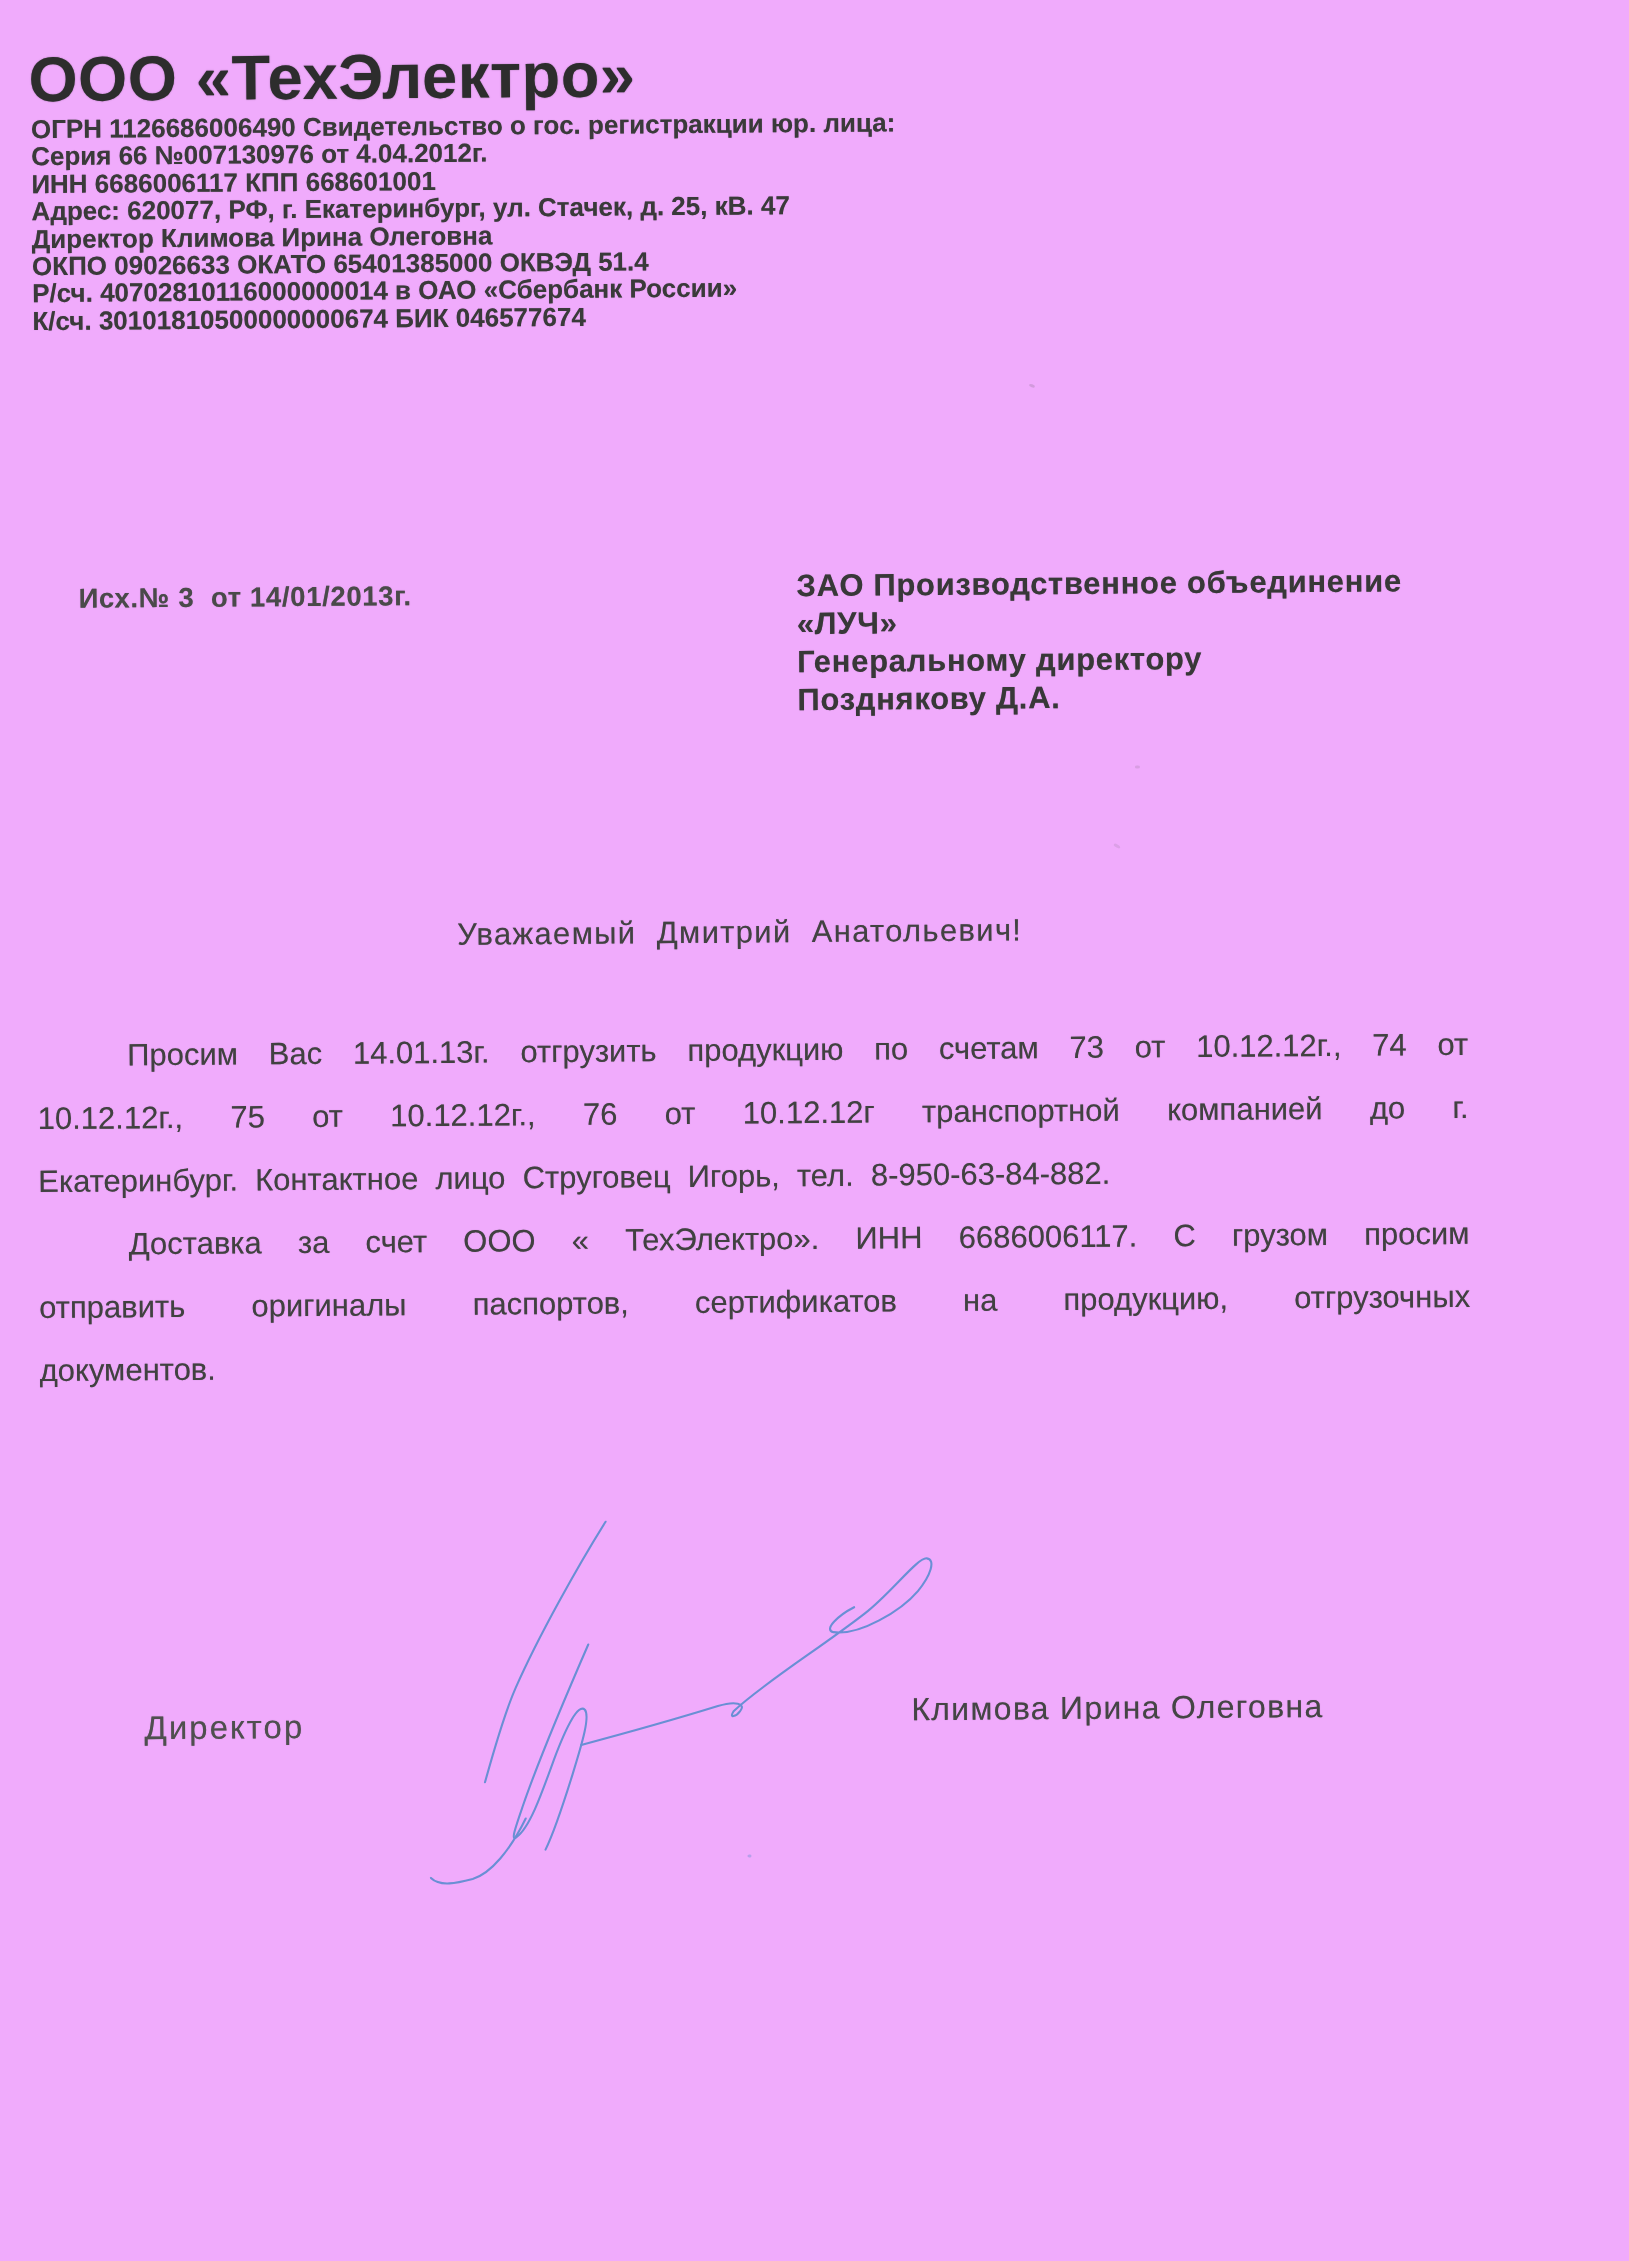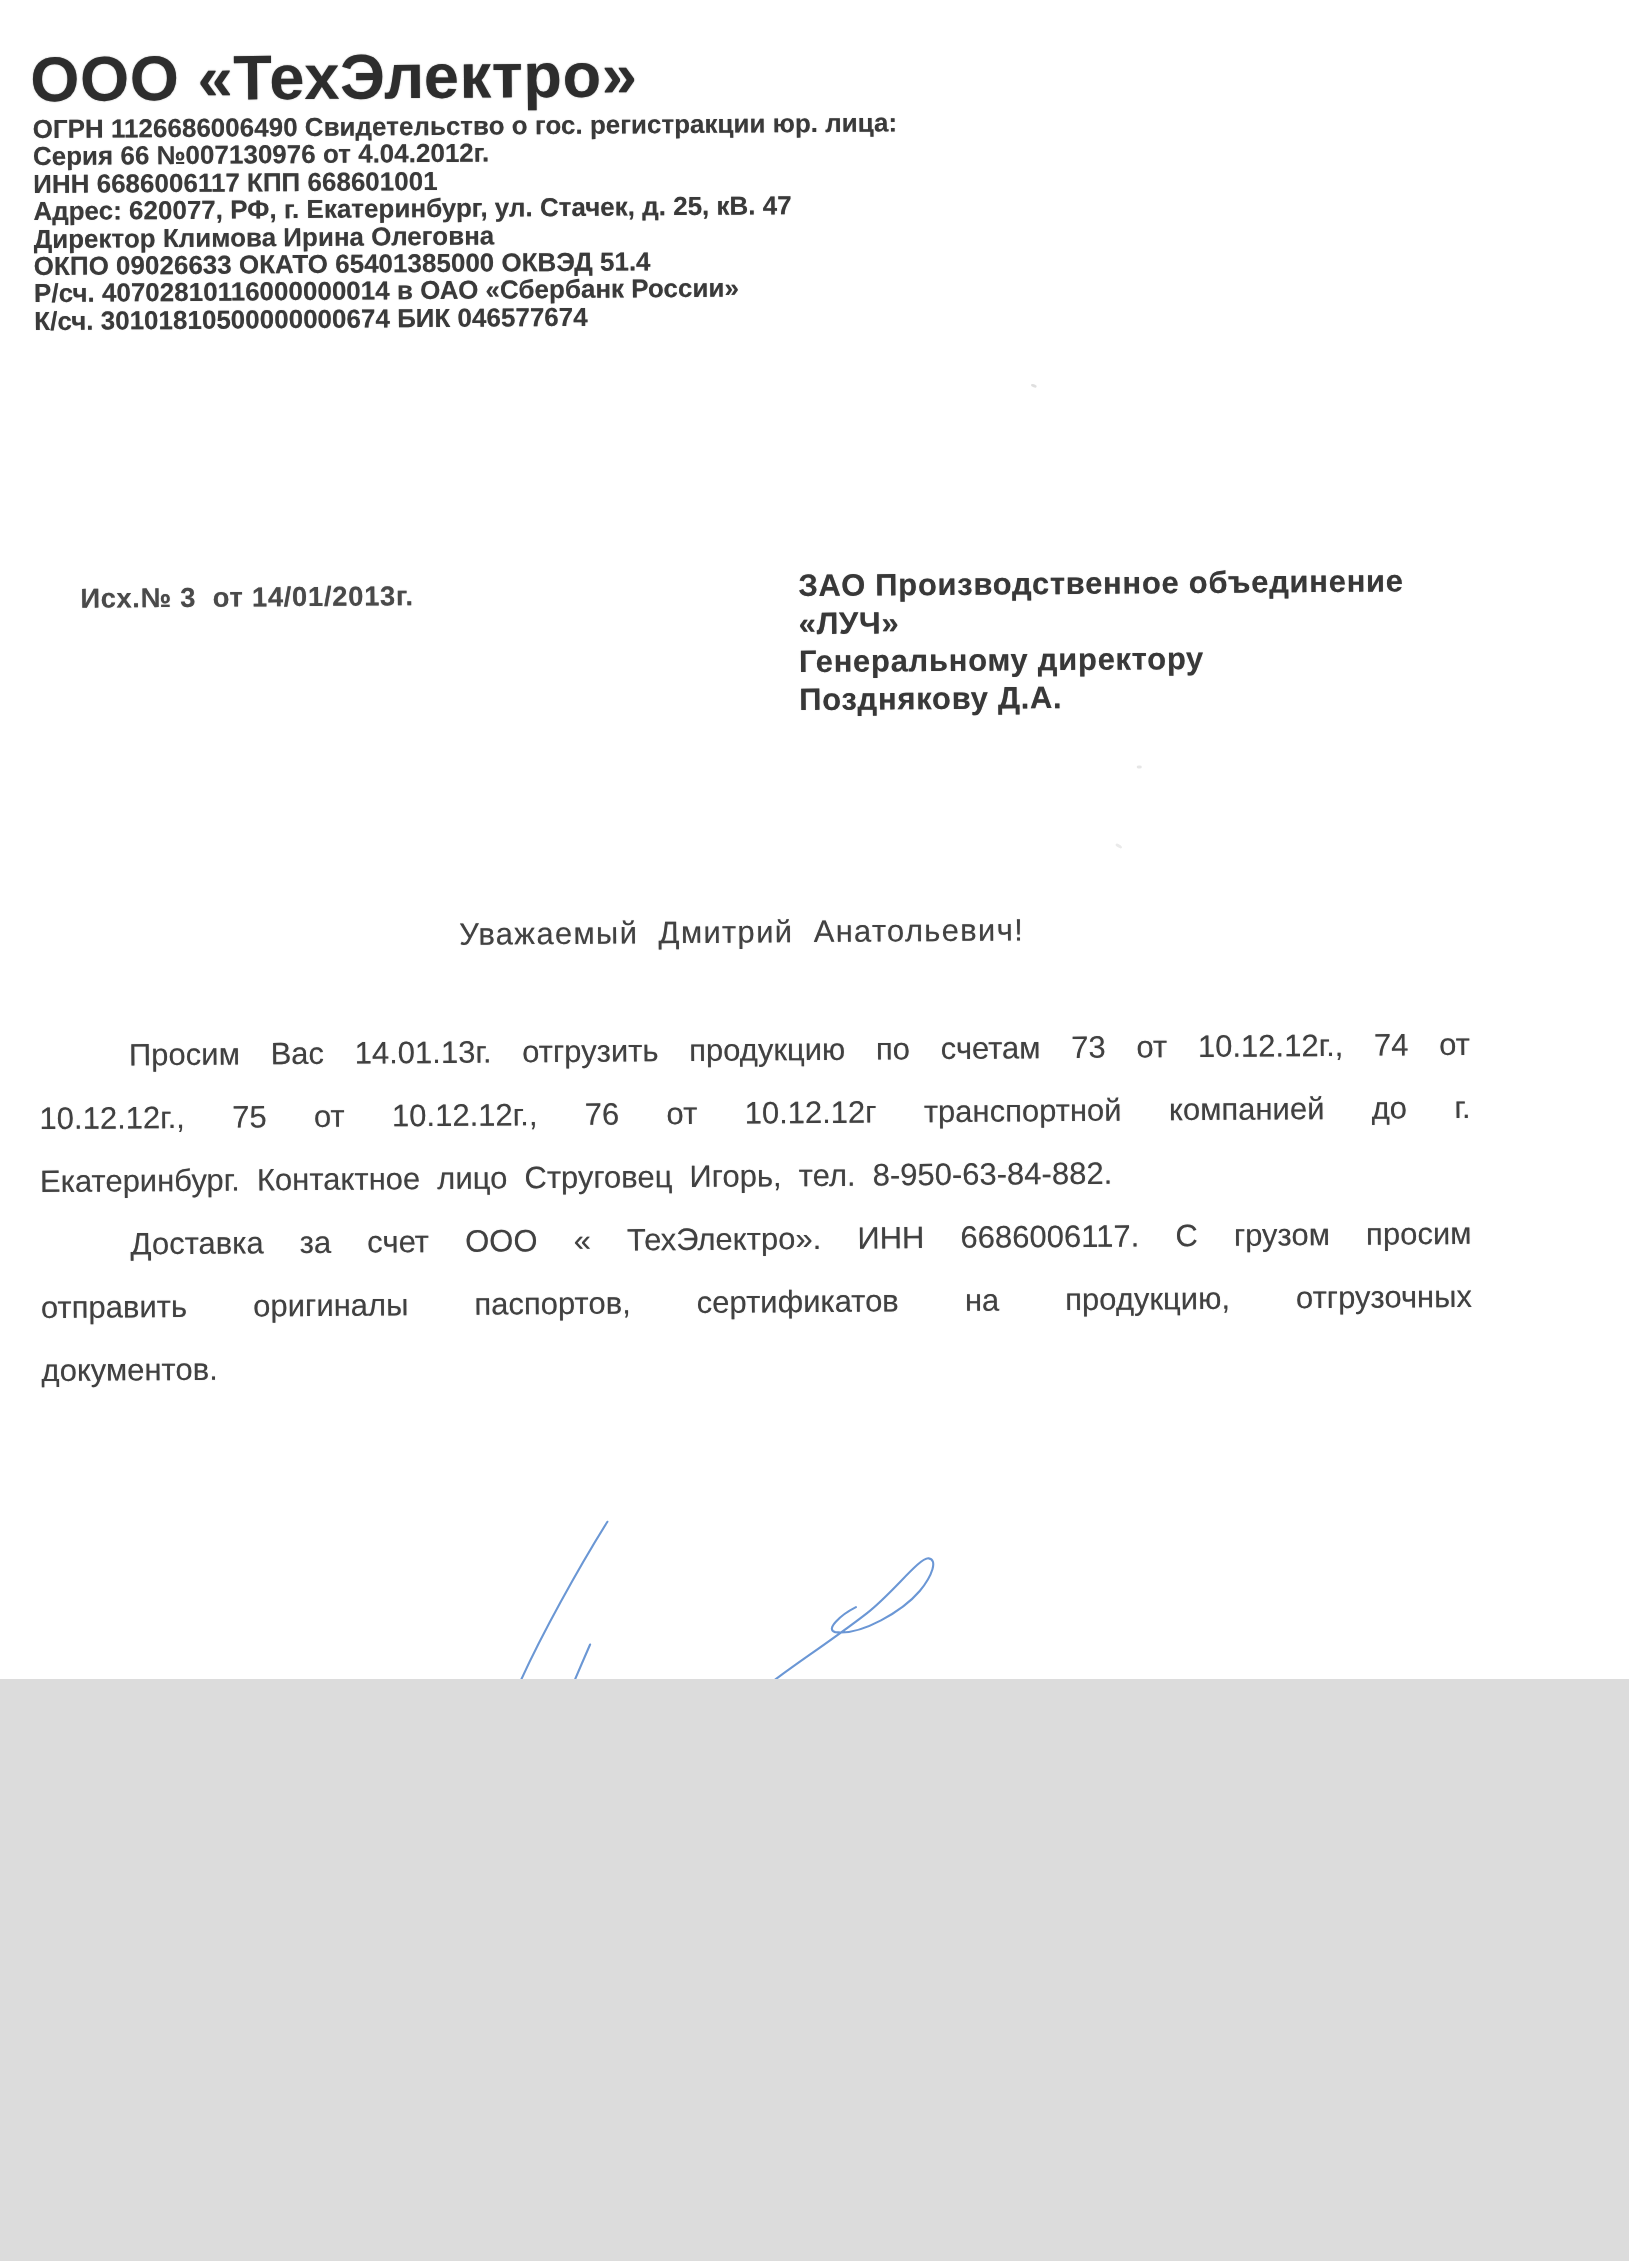--- a/index.html
+++ b/index.html
@@ -1,18 +1,18 @@
 <!DOCTYPE html>
 <html style="font-size:10.4px"><head>
 <meta charset="utf-8">
 <style>
   html,body { margin:0; padding:0; background:#dcdcdc; }
   .page {
-    position:relative; width:1629px; height:1679px;
-    background:#ffffff; overflow:hidden;
+    position:relative; width:1629px; height:2261px;
+    background:#f0abfc; overflow:hidden;
     font-family:"Liberation Sans","DejaVu Sans",sans-serif;
     color:#3f3f3f;
   }
   .sheet { position:absolute; inset:0; transform:rotate(-0.45deg); transform-origin:50% 40%; }
   .txt { position:absolute; white-space:nowrap; text-shadow:0 0 0.7px rgba(60,60,60,.5); }
 
   .company {
     left:35px; top:37px; font-size:63px; font-weight:bold;
     color:#2d2d2d; letter-spacing:0.7px; text-shadow:0 0 1.3px rgba(30,30,30,.55);
   }

